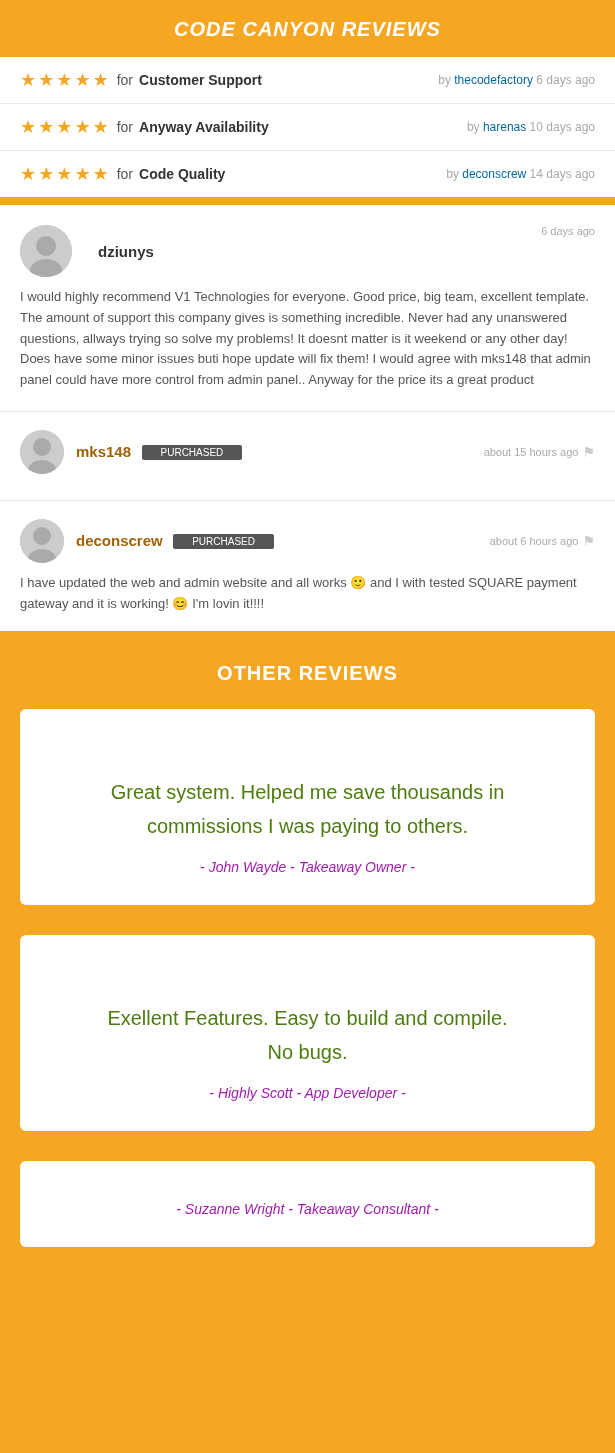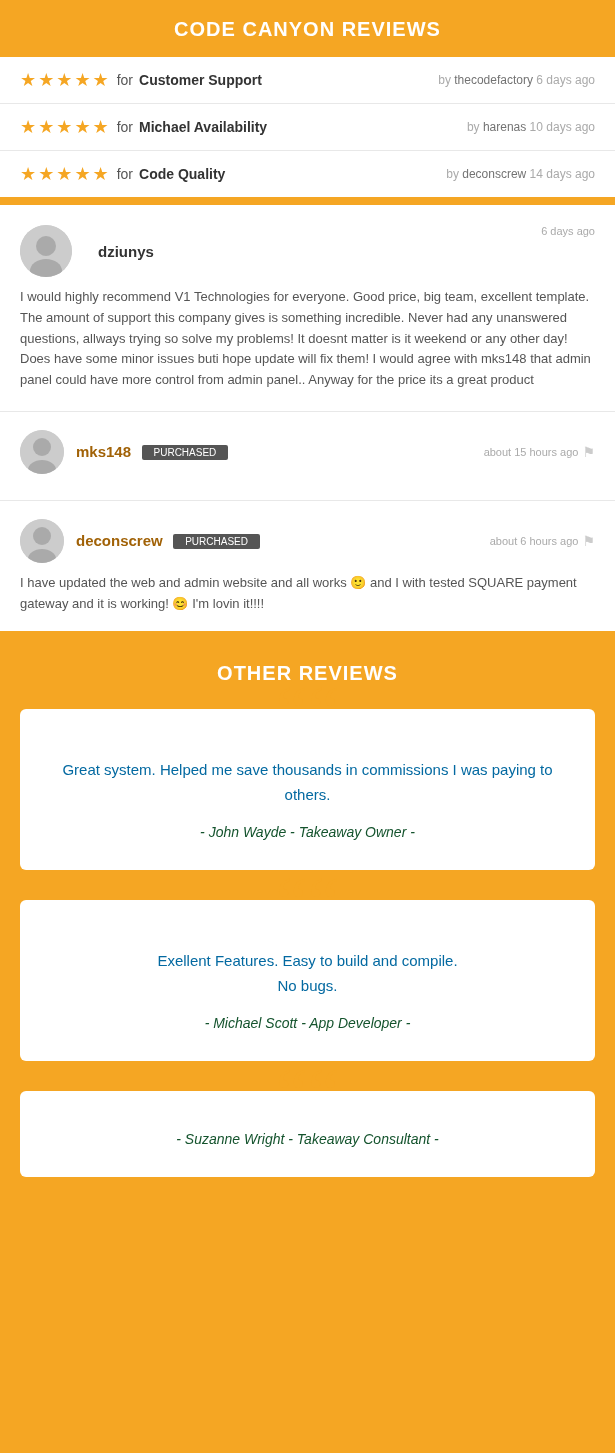--- a/index.html
+++ b/index.html
@@ -7,20 +7,21 @@
       width: 615px;
       font-family: Arial, sans-serif;
       background: #f5a623;
     }
 
     
     .header {
       background: #f5a623;
       text-align: center;
       padding: 18px 14px 16px;
+      font-style: italic;
     }
     .header h1 {
       color: #fff;
       font-size: 20px;
       font-weight: bold;
       letter-spacing: 1px;
     }
 
     
     .rating-section {
@@ -51,21 +52,21 @@
     }
     .rating-label {
       font-weight: bold;
       color: #333;
     }
     .rating-right {
       font-size: 12px;
       color: #aaa;
     }
     .rating-right a {
-      color: #737373;
+      color: #0369a1;
       text-decoration: none;
     }
 
     
     .reviews-section {
       background: #fff;
       margin-top: 8px;
     }
 
     
@@ -105,21 +106,21 @@
     .reviewer-name {
       font-size: 15px;
       font-weight: bold;
       color: #a16207;
     }
     .purchased-badge {
       display: inline-block;
       background: #555;
       color: #fff;
       font-size: 10px;
-      padding: 2px 12px;
+      padding: 2px 19px;
       border-radius: 2px;
       margin-left: 6px;
       font-weight: normal;
       vertical-align: middle;
     }
     .review-meta {
       font-size: 11px;
       color: #aaa;
       display: flex;
       align-items: center;
@@ -200,29 +201,29 @@
       color: #f5a623;
       font-size: 72px;
       line-height: 0.6;
       font-family: Georgia, serif;
       position: absolute;
       top: -18px;
       left: 50%;
       transform: translateX(-50%);
     }
     .testimonial-text {
-      font-size: 15px;
-      color: #0369a1;
+      font-size: 20px;
+      color: #4d7c0f;
       line-height: 1.7;
-      margin-top: 18px;
+      margin-top: 36px;
       margin-bottom: 16px;
     }
     .testimonial-author {
       font-size: 14px;
-      color: #14532d;
+      color: #a21caf;
       font-style: italic;
       margin-top: 10px;
     }
   </style>
 </head>
 <body>
 
 <div class="header">
   <h1>CODE CANYON REVIEWS</h1>
 </div>
@@ -237,21 +238,21 @@
     <div class="rating-right">
       by <a href="#">thecodefactory</a>
       <span>6 days ago</span>
     </div>
   </div>
 
   <div class="rating-row">
     <div class="rating-left">
       <span class="stars">★★★★★</span>
       <span>for</span>
-      <span class="rating-label">Michael Availability</span>
+      <span class="rating-label">Anyway Availability</span>
     </div>
     <div class="rating-right">
       by <a href="#">harenas</a>
       <span>10 days ago</span>
     </div>
   </div>
 
   <div class="rating-row">
     <div class="rating-left">
       <span class="stars">★★★★★</span>
@@ -336,21 +337,21 @@
 
   <div class="testimonial-card">
     <div class="quote-mark">““</div>
     <div class="testimonial-text">Great system. Helped me save thousands in commissions I was paying to others.</div>
     <div class="testimonial-author">- John Wayde - Takeaway Owner -</div>
   </div>
 
   <div class="testimonial-card">
     <div class="quote-mark">““</div>
     <div class="testimonial-text">Exellent Features. Easy to build and compile.<br>No bugs.</div>
-    <div class="testimonial-author">- Michael Scott - App Developer -</div>
+    <div class="testimonial-author">- Highly Scott - App Developer -</div>
   </div>
 
   <div class="testimonial-card">
     <div class="quote-mark">““</div>
     <div class="testimonial-author">- Suzanne Wright - Takeaway Consultant -</div>
   </div>
 
 </div>
 
 </body></html>

